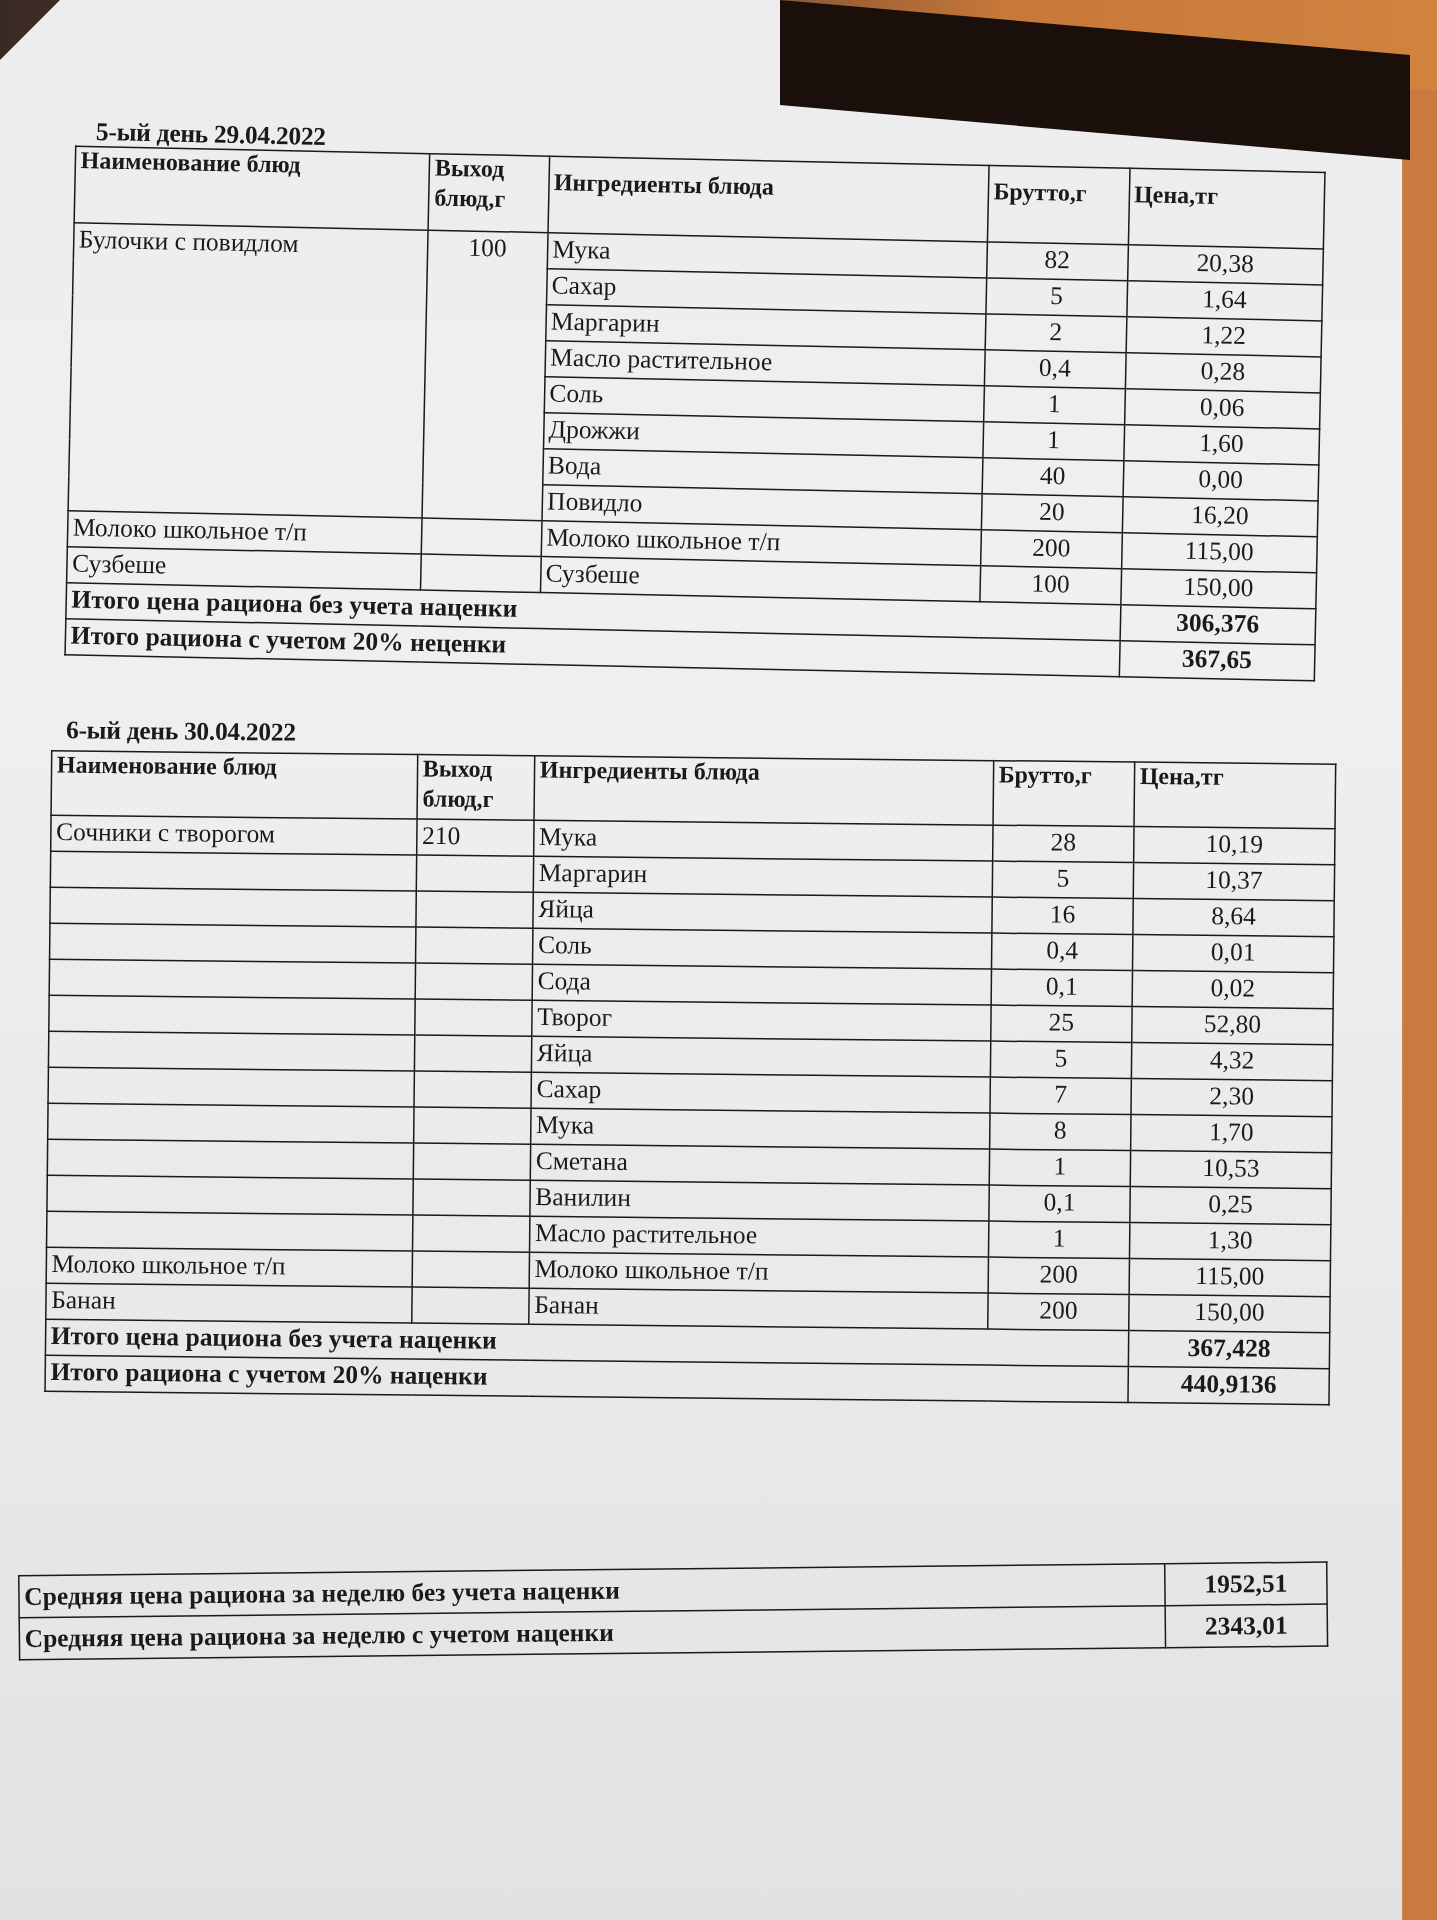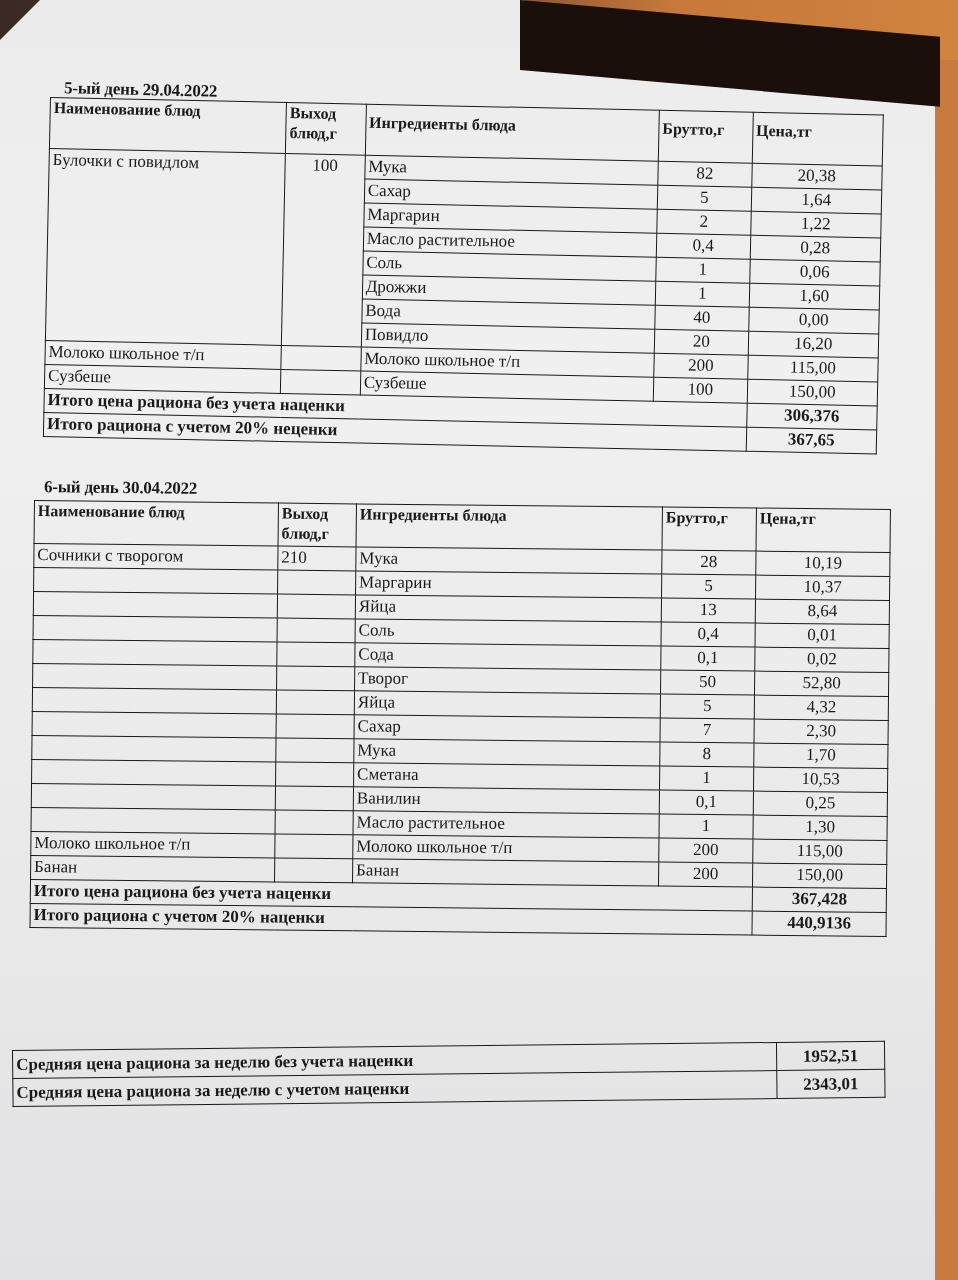--- a/index.html
+++ b/index.html
@@ -179,42 +179,42 @@
         <td></td>
         <td></td>
         <td>Маргарин</td>
         <td class="num">5</td>
         <td class="price">10,37</td>
       </tr>
       <tr>
         <td></td>
         <td></td>
         <td>Яйца</td>
-        <td class="num">13</td>
+        <td class="num">16</td>
         <td class="price">8,64</td>
       </tr>
       <tr>
         <td></td>
         <td></td>
         <td>Соль</td>
         <td class="num">0,4</td>
         <td class="price">0,01</td>
       </tr>
       <tr>
         <td></td>
         <td></td>
         <td>Сода</td>
         <td class="num">0,1</td>
         <td class="price">0,02</td>
       </tr>
       <tr>
         <td></td>
         <td></td>
         <td>Творог</td>
-        <td class="num">50</td>
+        <td class="num">25</td>
         <td class="price">52,80</td>
       </tr>
       <tr>
         <td></td>
         <td></td>
         <td>Яйца</td>
         <td class="num">5</td>
         <td class="price">4,32</td>
       </tr>
       <tr>

